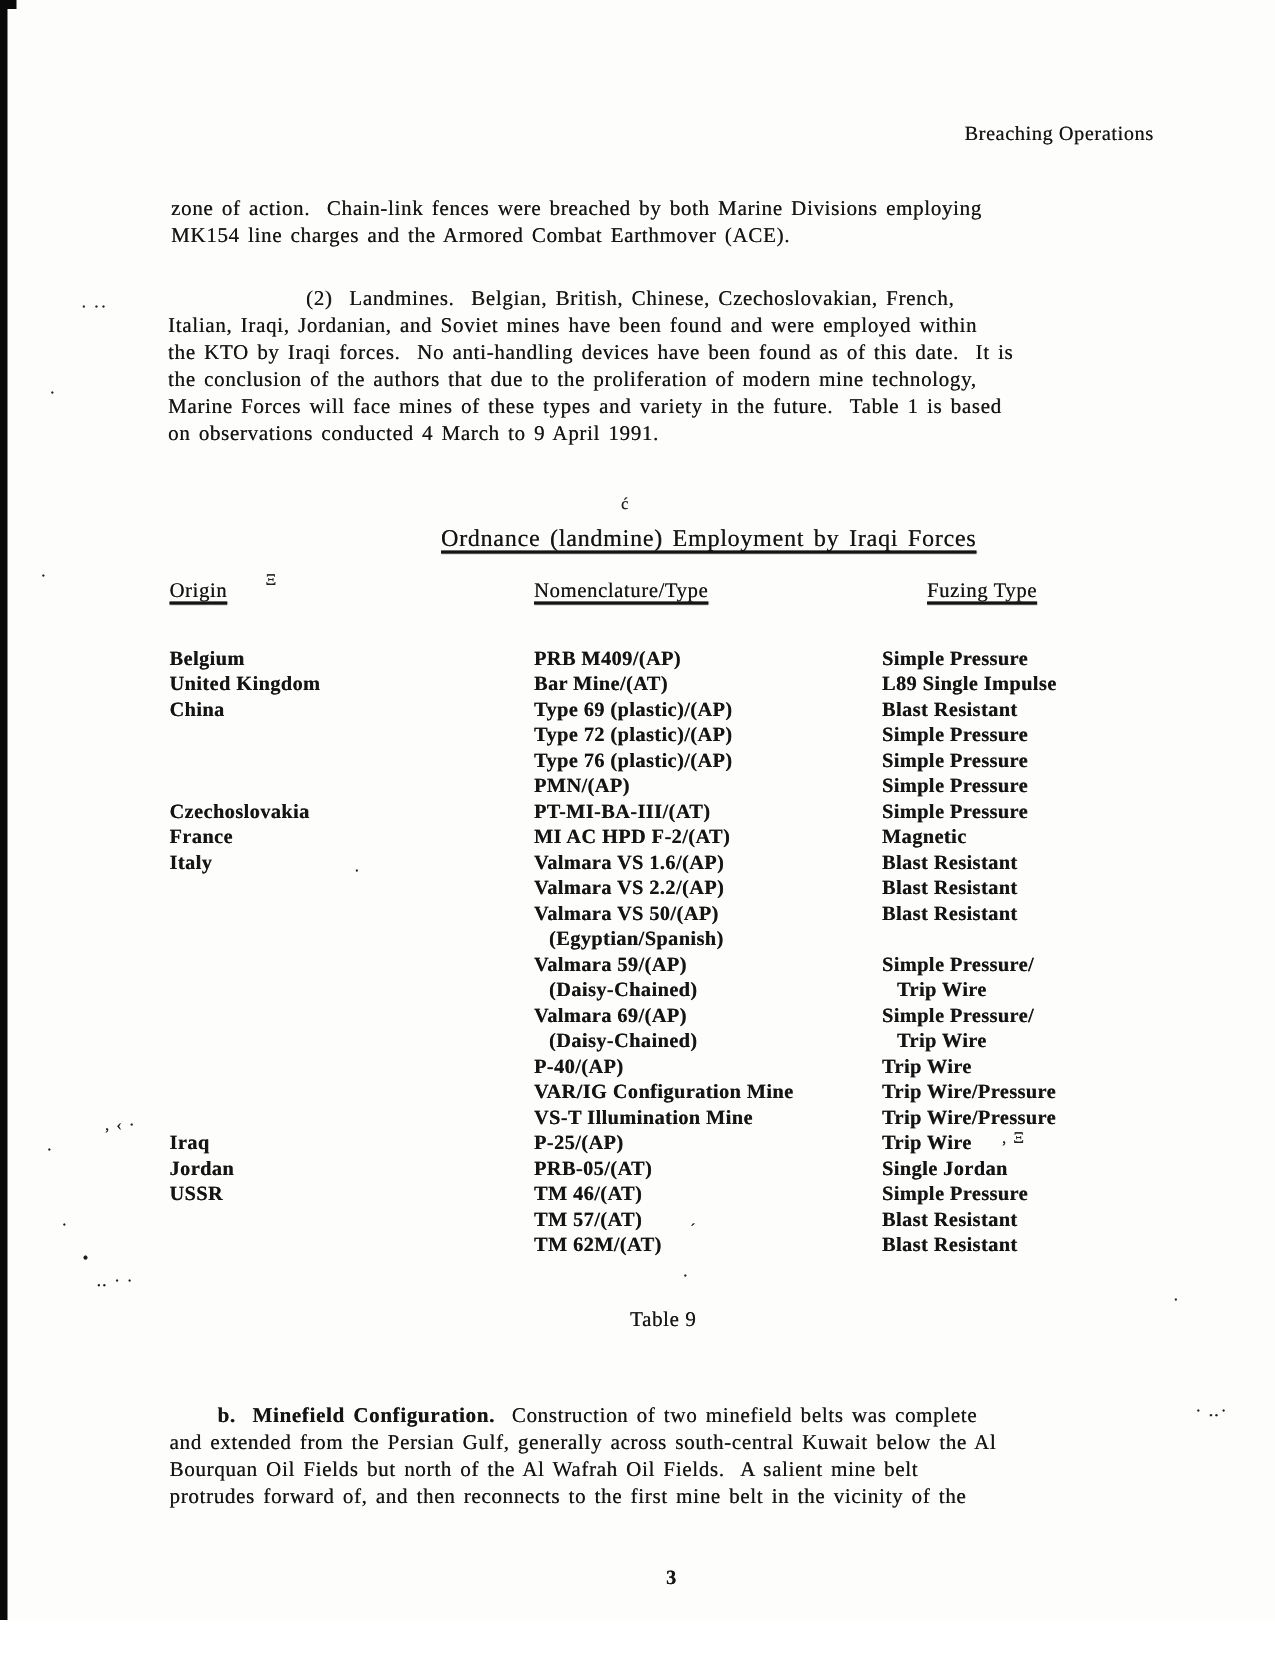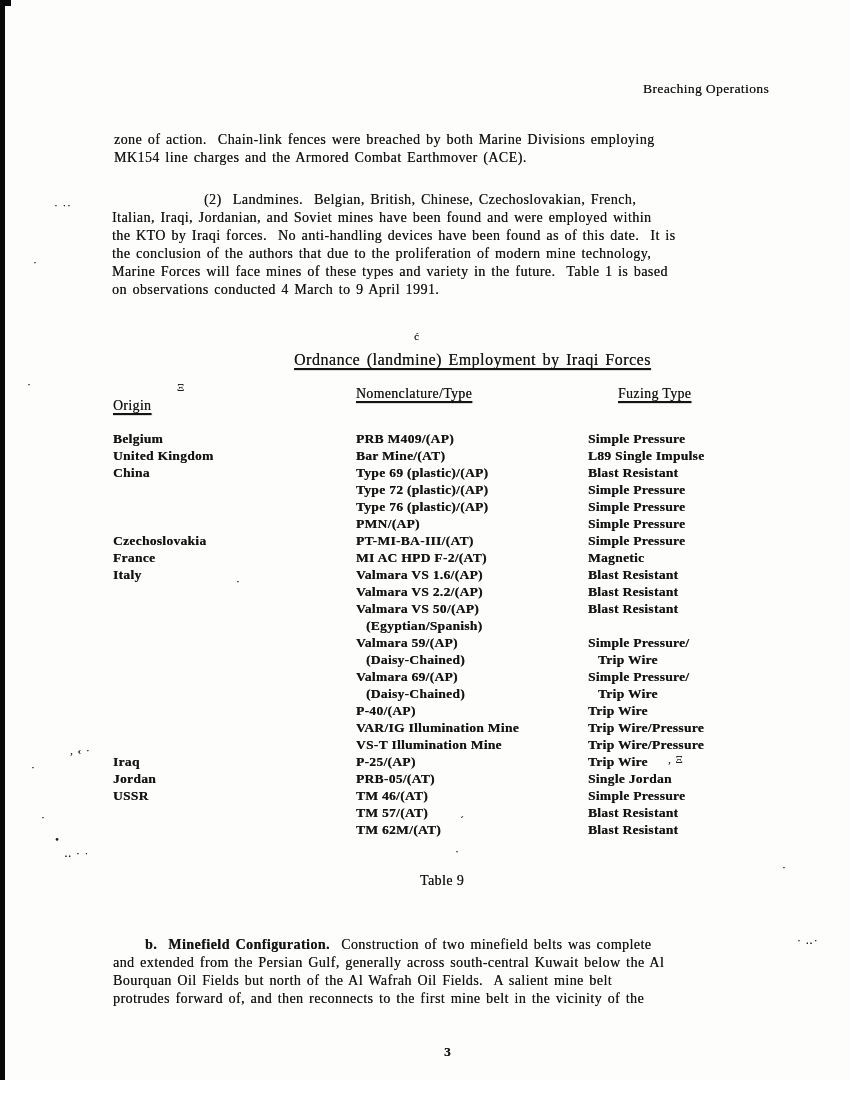--- a/index.html
+++ b/index.html
@@ -36,21 +36,21 @@
     text-decoration:underline;text-decoration-thickness:1.5px;text-underline-offset:3px;
     white-space:nowrap;
     margin-left:30px;
   }
   .col-hdr{
     position:absolute;top:386px;
     font-size:13.8px;letter-spacing:0.4px;
     text-decoration:underline;text-decoration-thickness:1.5px;text-underline-offset:3px;
     white-space:nowrap;
   }
-  .col-hdr.origin{left:113px;margin-top:12px;}
+  .col-hdr.origin{left:113px;}
   .col-hdr.nom{left:356px;}
   .col-hdr.fuz{left:618px;}
 
   .rows{position:absolute;left:0;top:431px;width:850px;font-weight:bold;}
   .trow{position:relative;height:17px;font-size:13.5px;letter-spacing:0.3px;}
   .trow span{position:absolute;white-space:nowrap;top:0;}
   .c-origin{left:113px;}
   .c-nom{left:356px;}
   .c-fuz{left:588px;}
   .c-nom.ind{left:366px;}
@@ -193,21 +193,21 @@
       </div>
 
       <div class="trow">
         <span class="c-origin"></span>
         <span class="c-nom">P-40/(AP)</span>
         <span class="c-fuz">Trip Wire</span>
       </div>
 
       <div class="trow">
         <span class="c-origin"></span>
-        <span class="c-nom">VAR/IG Illumination Mine</span>
+        <span class="c-nom">VAR/IG Configuration Mine</span>
         <span class="c-fuz">Trip Wire/Pressure</span>
       </div>
 
       <div class="trow">
         <span class="c-origin"></span>
         <span class="c-nom">VS-T Illumination Mine</span>
         <span class="c-fuz">Trip Wire/Pressure</span>
       </div>
 
       <div class="trow">

